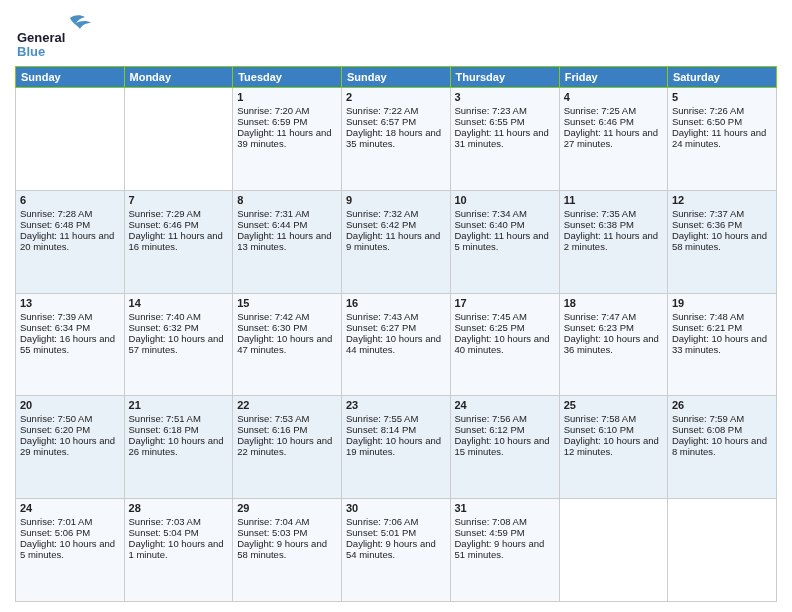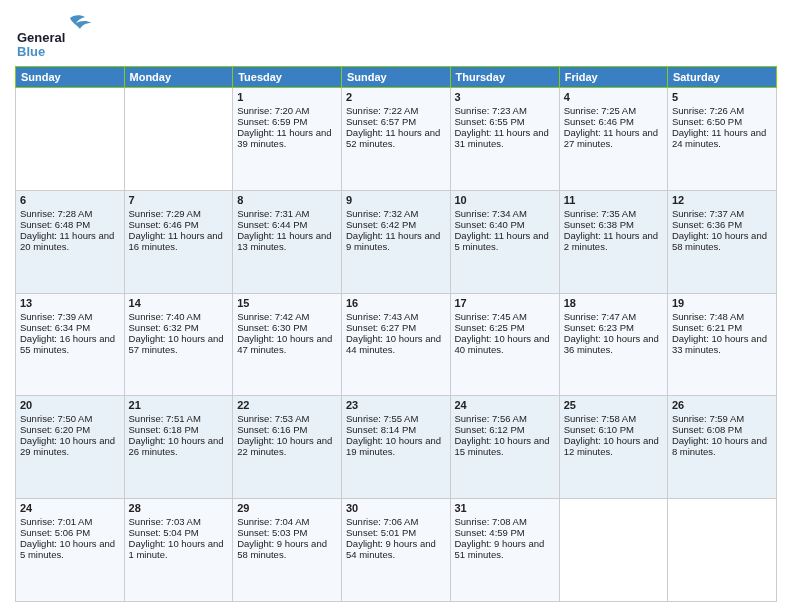--- a/index.html
+++ b/index.html
@@ -125,21 +125,21 @@
           <td>
             <span class="day-num">1</span>
             <div>Sunrise: 7:20 AM</div>
             <div>Sunset: 6:59 PM</div>
             <div>Daylight: 11 hours and 39 minutes.</div>
           </td>
           <td>
             <span class="day-num">2</span>
             <div>Sunrise: 7:22 AM</div>
             <div>Sunset: 6:57 PM</div>
-            <div>Daylight: 11 hours and 52 minutes.</div>
+            <div>Daylight: 18 hours and 35 minutes.</div>
           </td>
           <td>
             <span class="day-num">3</span>
             <div>Sunrise: 7:23 AM</div>
             <div>Sunset: 6:55 PM</div>
             <div>Daylight: 11 hours and 31 minutes.</div>
           </td>
           <td>
             <span class="day-num">4</span>
             <div>Sunrise: 7:25 AM</div>

